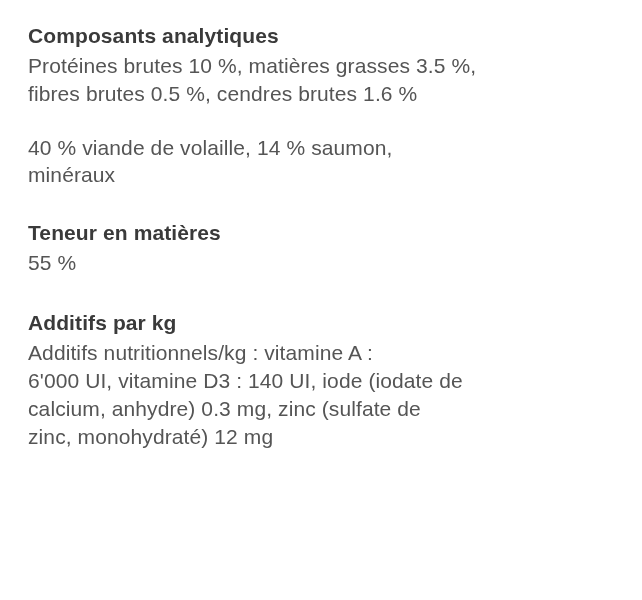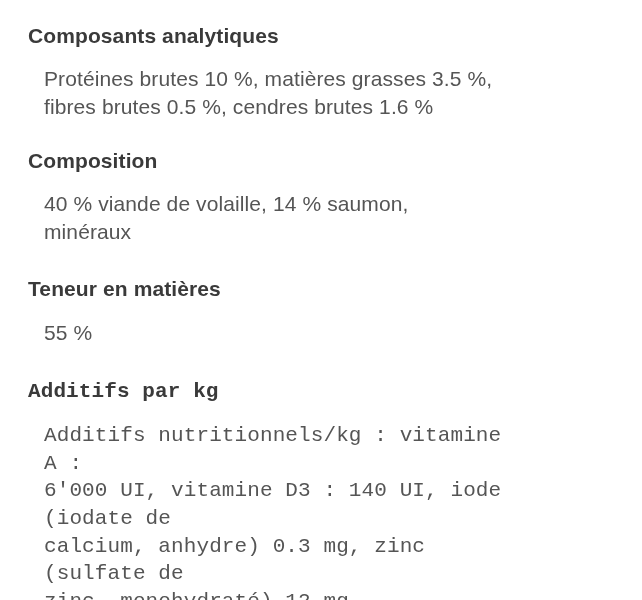--- a/index.html
+++ b/index.html
@@ -19,57 +19,55 @@
     width: 564px;
     height: 600px;
     box-sizing: border-box;
     padding: 22px 24px 8px 28px;
   }
   .block {
     margin-bottom: 22px;
   }
   .block:last-child {
     margin-bottom: 0;
-    font-family: Liberation Mono, monospace;
   }
   .heading {
     font-size: 21px;
     font-weight: bold;
     line-height: 1.30;
     color: #3a3a3a;
     margin: 0 0 3px 0;
     letter-spacing: 0.1px;
   }
   .body-text {
     font-size: 21px;
     font-weight: normal;
     line-height: 1.32;
     color: #555555;
-    margin: 16px;
+    margin: 0;
     letter-spacing: 0.1px;
     white-space: pre-wrap;
   }
   
   #block-analytical { margin-bottom: 26px; }
   #block-composition { margin-bottom: 30px; }
   #block-moisture { margin-bottom: 32px; }
 </style>
 </head>
 <body>
 
 <div class="page">
 
   <section class="block" id="block-analytical">
     <h2 class="heading">Composants analytiques</h2>
     <p class="body-text">Protéines brutes 10 %, matières grasses 3.5 %,
 fibres brutes 0.5 %, cendres brutes 1.6 %</p>
   </section>
 
   <section class="block" id="block-composition">
-    <h2 class="heading">Composition</h2>
     <p class="body-text">40 % viande de volaille, 14 % saumon,
 minéraux</p>
   </section>
 
   <section class="block" id="block-moisture">
     <h2 class="heading">Teneur en matières</h2>
     <p class="body-text">55 %</p>
   </section>
 
   <section class="block" id="block-additives">

